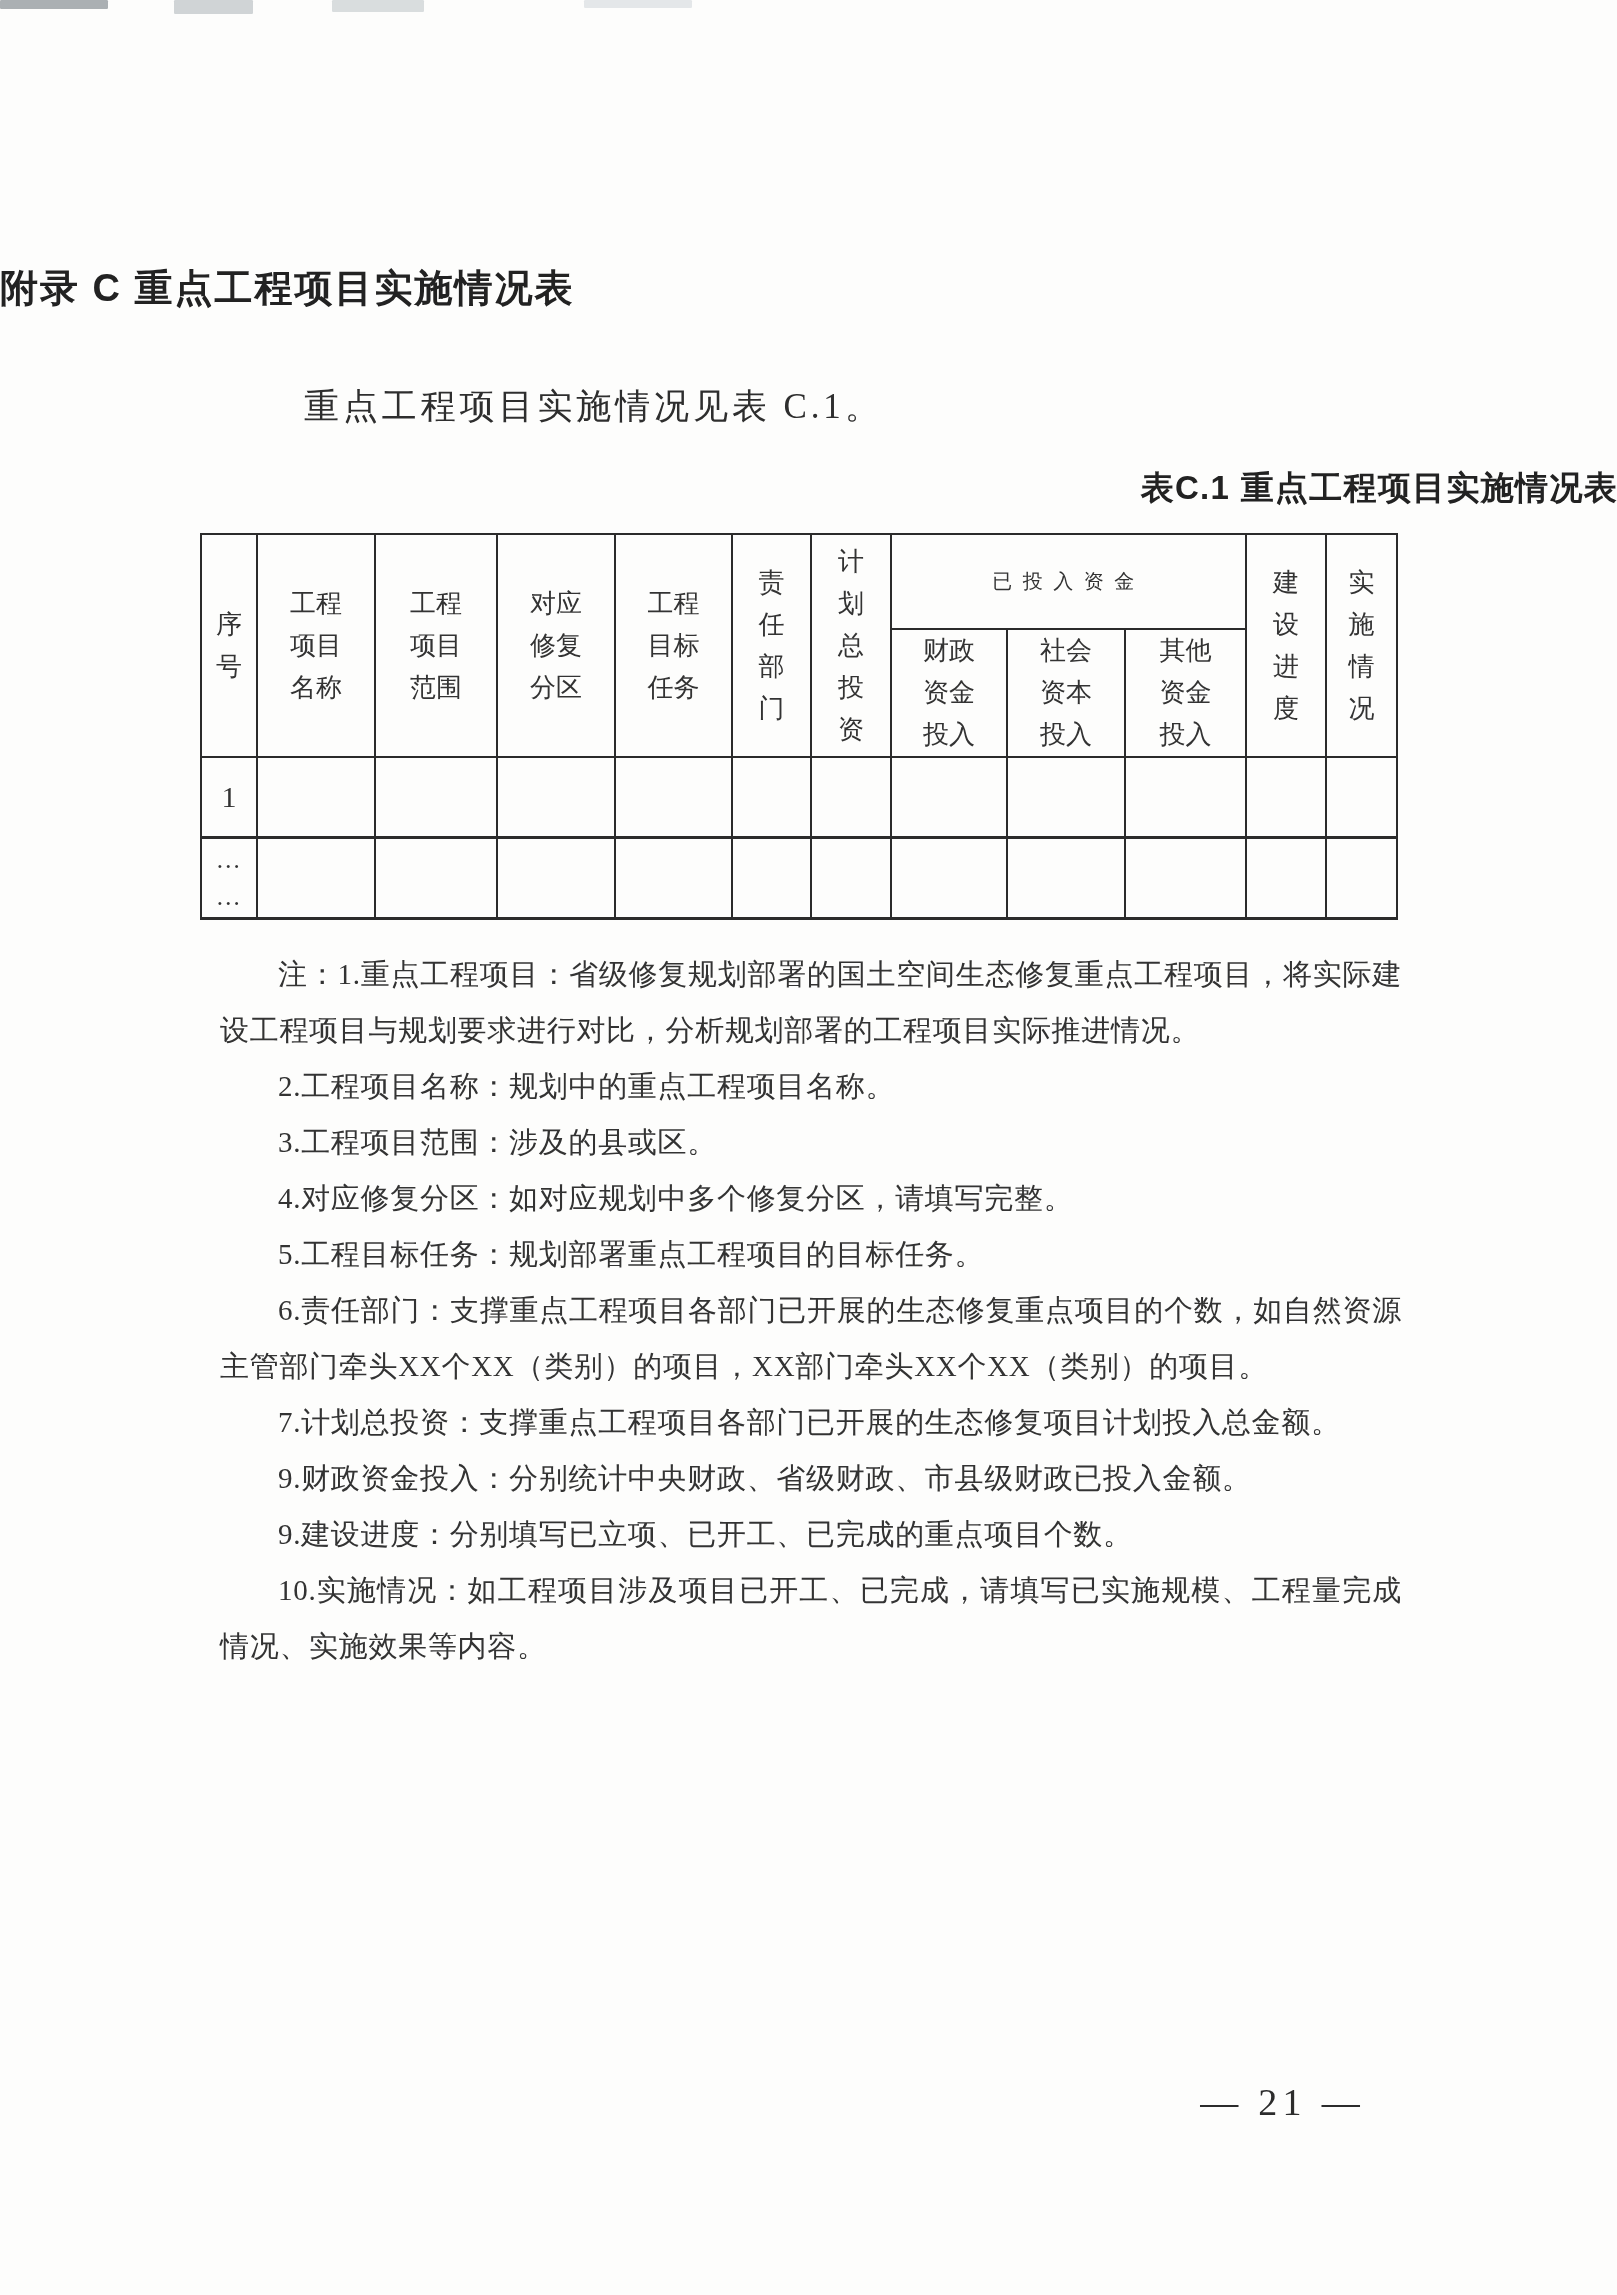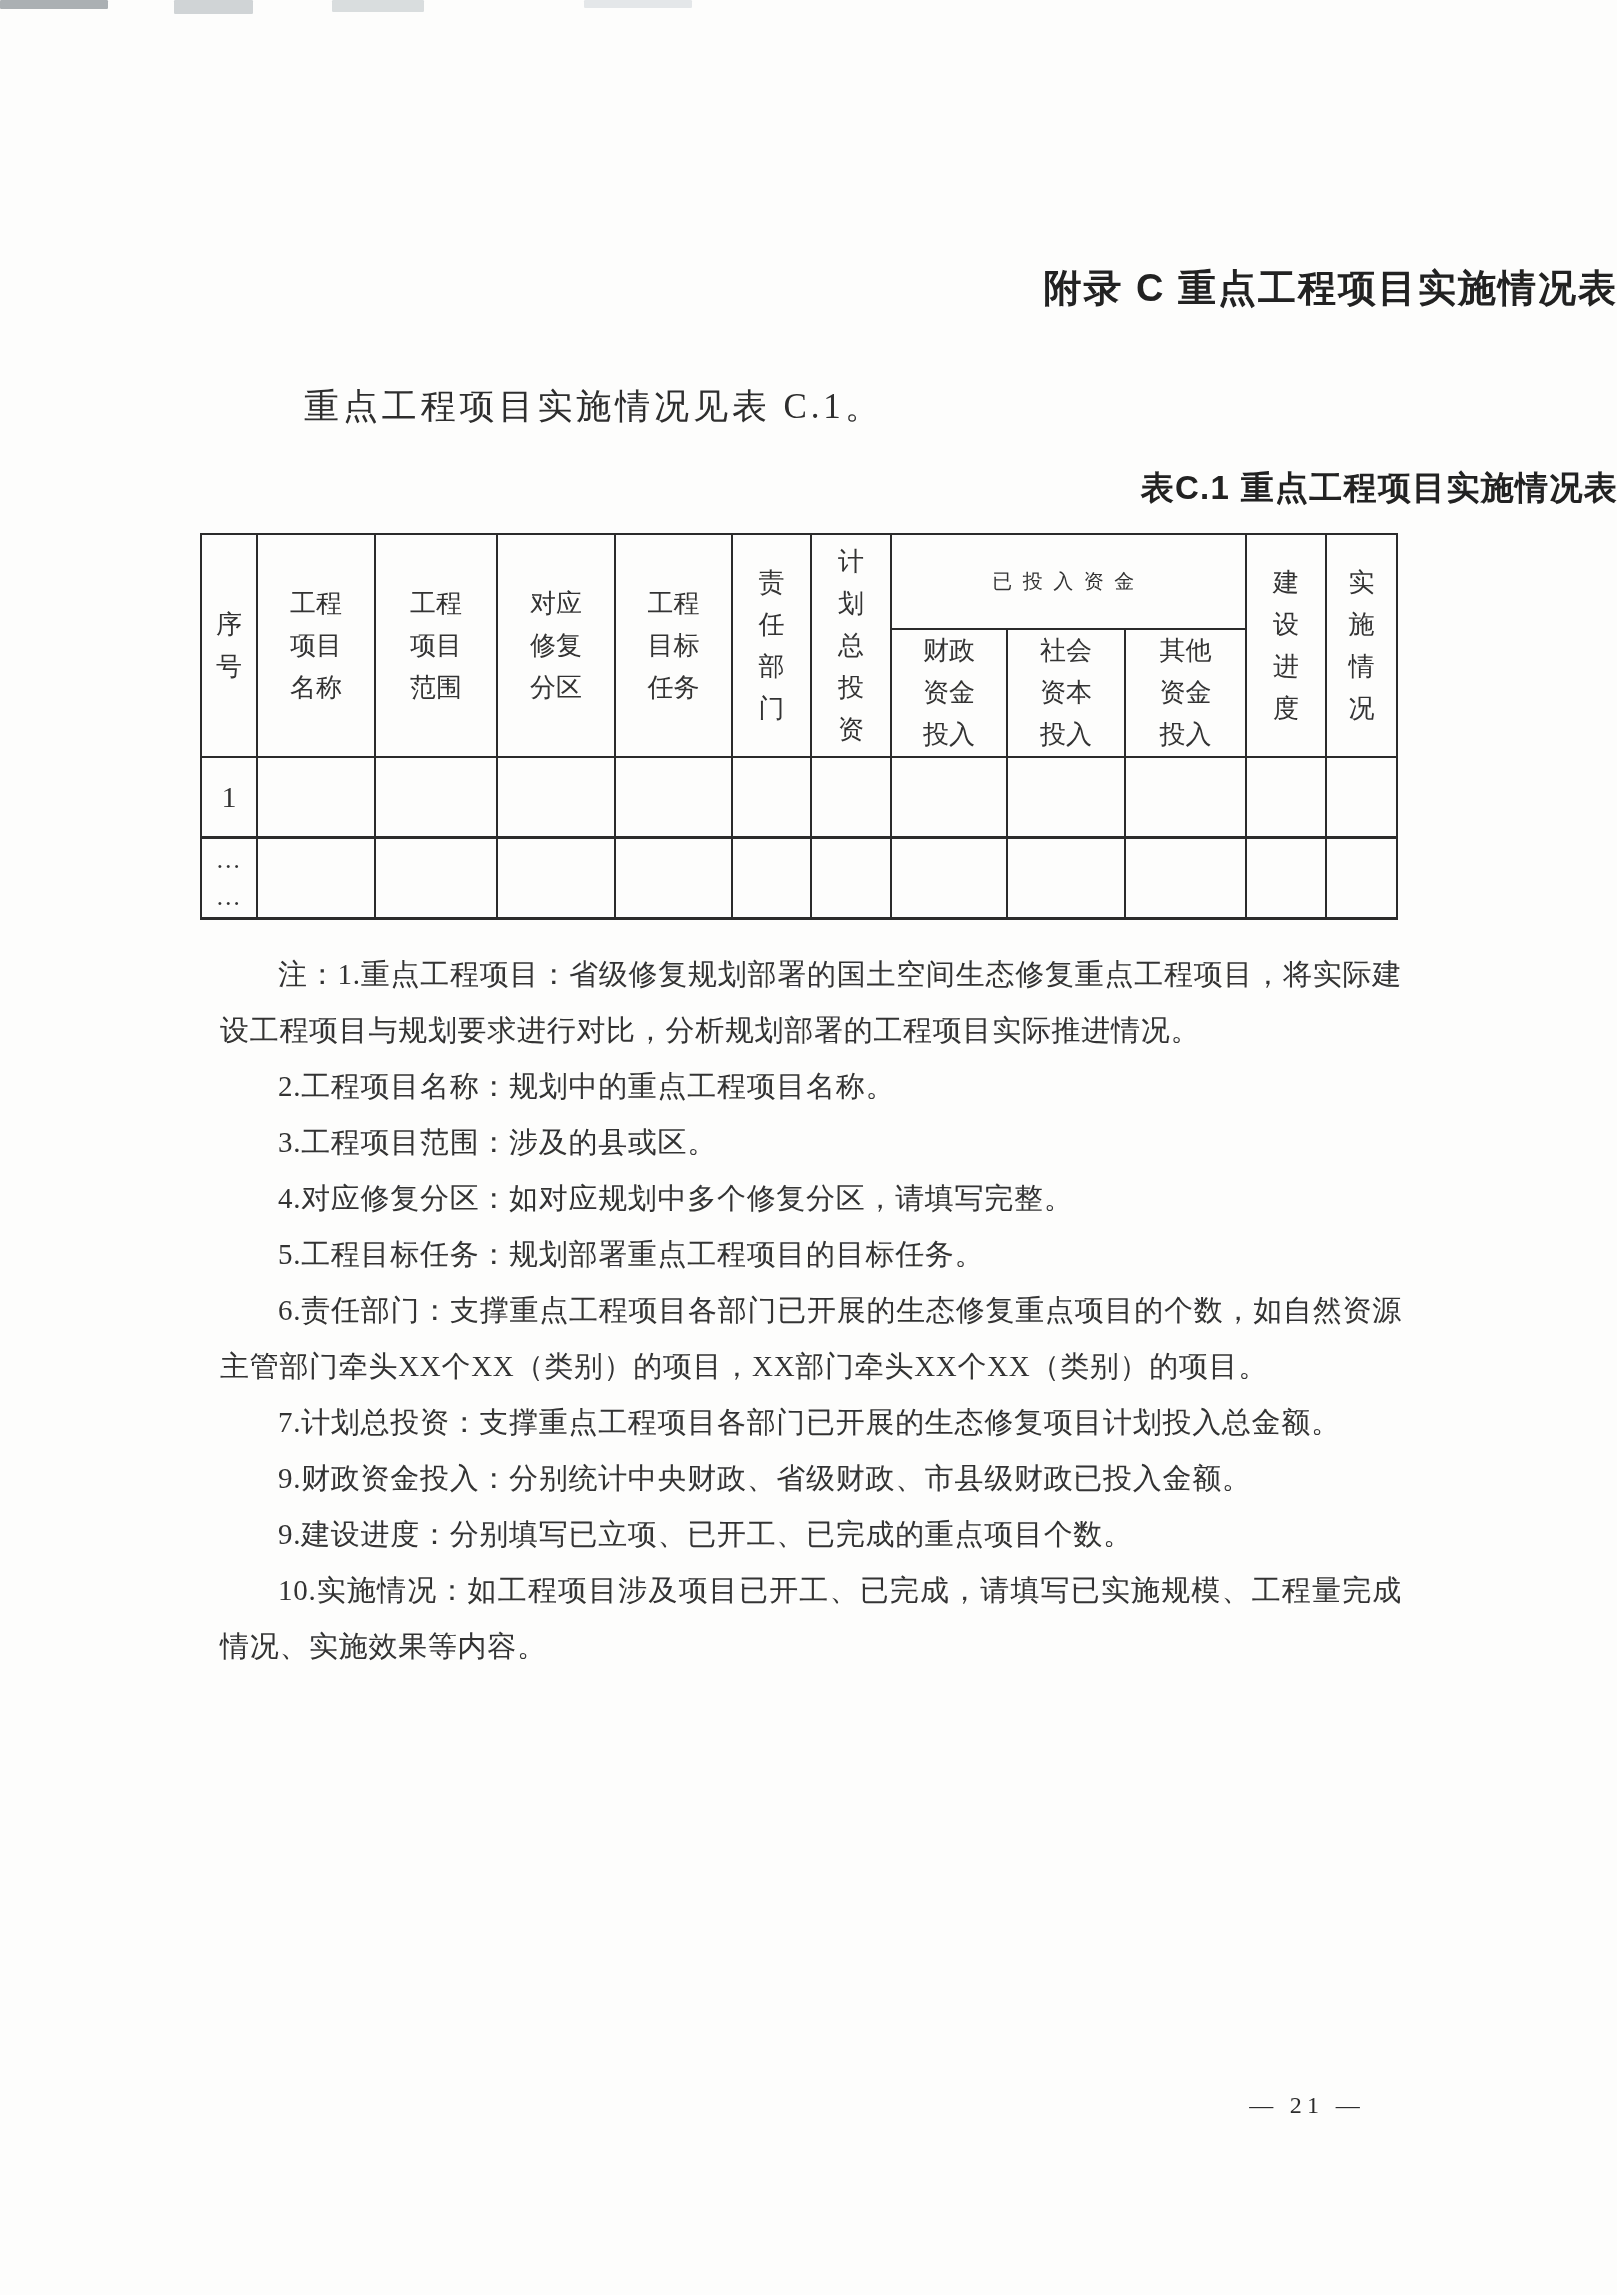--- a/index.html
+++ b/index.html
@@ -13,21 +13,21 @@
   }
   
   .smudge{position:absolute;border-radius:1.3px;}
   .smudge.s1{left:0;top:0;width:108px;height:9.2px;background:#8f969b;opacity:.75;}
   .smudge.s2{left:174px;top:0;width:79px;height:14.4px;background:#c4c9cc;opacity:.8;}
   .smudge.s3{left:332px;top:0;width:92px;height:11.8px;background:#cfd4d6;opacity:.8;}
   .smudge.s4{left:584px;top:0;width:108px;height:7.9px;background:#dde1e3;opacity:.8;}
 
   .title{
     position:absolute;left:0;right:0;top:267px;
-    text-align:right;
+    text-align:left;
     font-family:"Liberation Sans","DejaVu Sans",sans-serif;
     font-weight:700;font-size:38px;line-height:43px;
     letter-spacing:2px;color:#222;
     margin:0;
   }
   .intro{
     position:absolute;left:217px;right:219px;top:370px;
     font-size:35px;line-height:41px;
     text-indent:71px;letter-spacing:3.9px;
     margin:16px;
@@ -72,21 +72,21 @@
   .notes p{
     margin:0;
     font-size:29px;line-height:56px;
     text-indent:58px;
     text-align:justify;
     letter-spacing:0.7px;
     color:#333;
   }
   .page-number{
     position:absolute;top:2080px;right:253px;
-    font-size:24px;letter-spacing:5.3px;color:#2c2c2c;margin-top:12px;
+    font-size:38px;letter-spacing:5.3px;color:#2c2c2c;
   }
 </style>
 </head>
 <body>
 
 <div class="page">
 
   <div class="smudge s1"></div>
   <div class="smudge s2"></div>
   <div class="smudge s3"></div>

